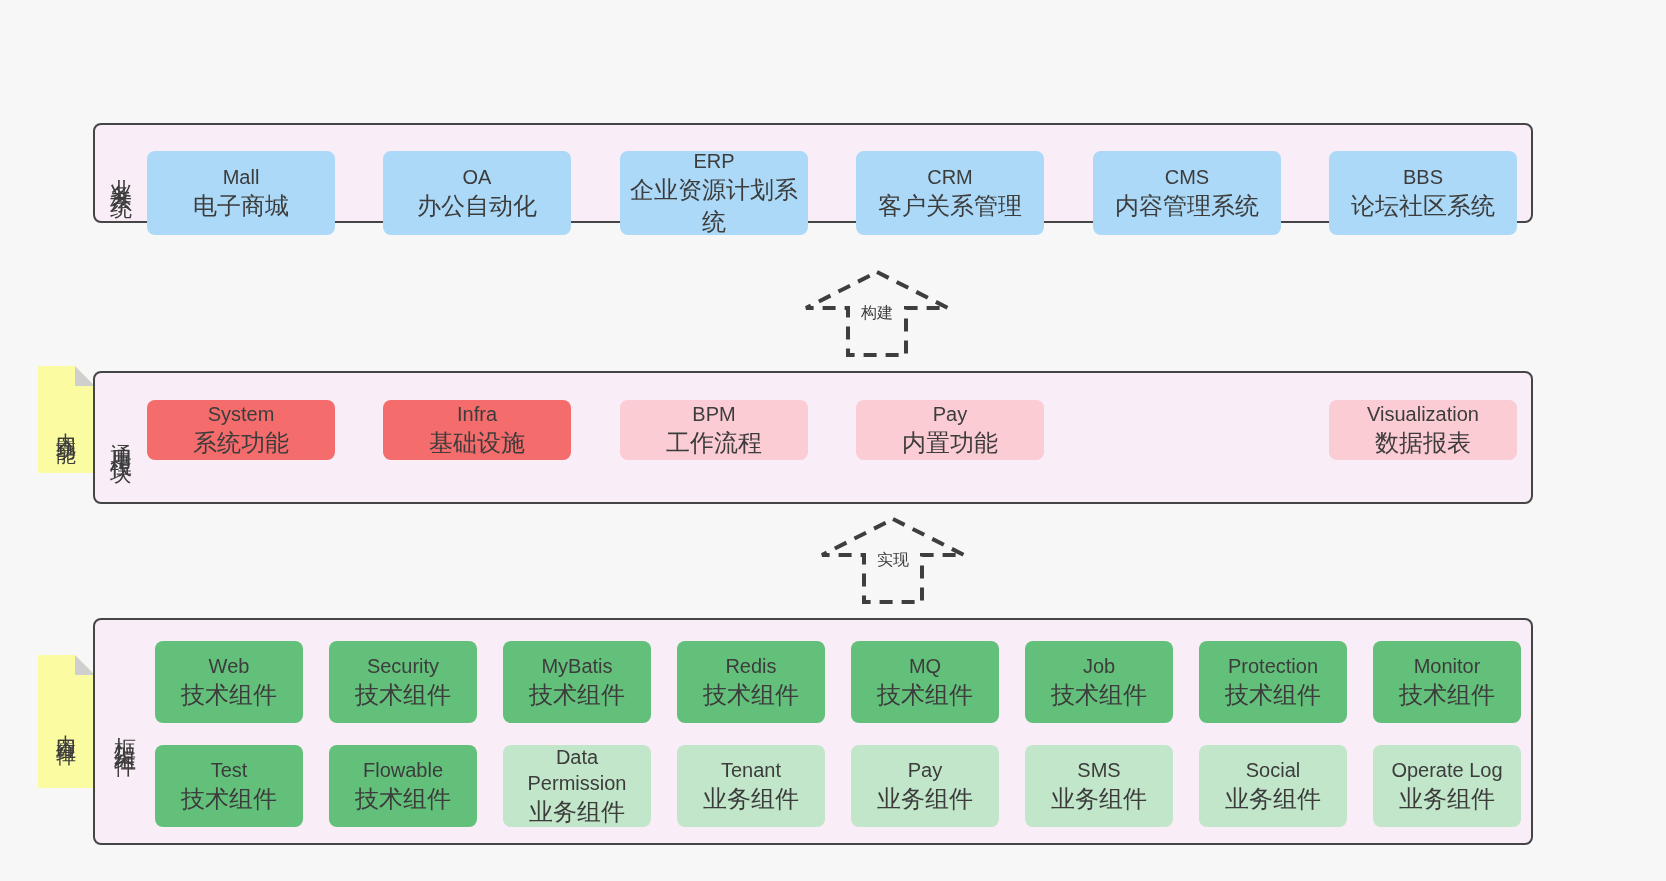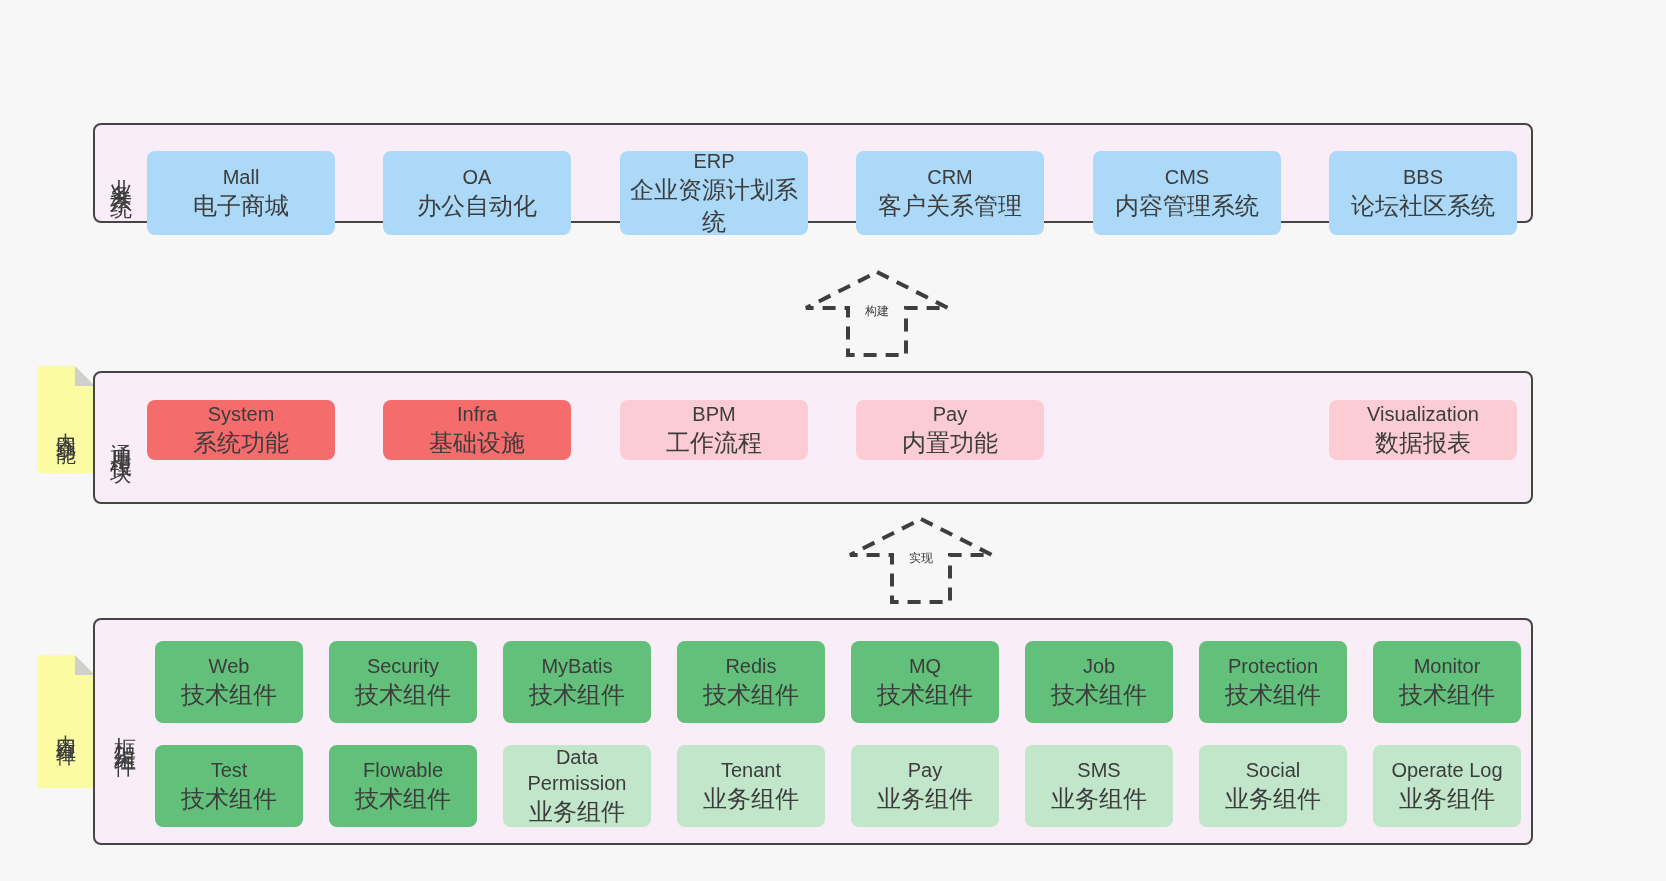--- a/index.html
+++ b/index.html
@@ -63,29 +63,29 @@
   .sticky .fold {
     position:absolute; top:0; right:0; width:20px; height:20px;
     background: var(--sticky_fold, #cfcfcf);
     clip-path: polygon(0 0, 100% 100%, 0 100%);
   }
   .sticky .vtext { font-size:20px; letter-spacing:4px; margin-top:10px; }
 
   
   .arrow { position:absolute; width:150px; height:92px; }
   .arrow-build     { left:802px; top:267px; }
-  .arrow-implement { left:846px; top:514px; }
+  .arrow-implement { left:818px; top:514px; }
   .arrow svg { position:absolute; inset:0; }
   .arrow-path {
     fill:none; stroke: var(--arrow, #3e3e3e); stroke-width:4;
     stroke-dasharray:13 9;
   }
   .arrow-label {
     position:absolute; left:50%; top:36px; transform:translateX(-50%);
-    font-size:12px; color: var(--text, #3c3c3c); white-space:nowrap;
+    font-size:16px; color: var(--text, #3c3c3c); white-space:nowrap;
   }
 
   
   .c6-0{left:52px}.c6-1{left:288px}.c6-2{left:525px}.c6-3{left:761px}.c6-4{left:998px}.c6-5{left:1234px}
   .r6 {top:26px}
   .panel-modules .r6{top:27px}
   
   .c8-0{left:60px}.c8-1{left:234px}.c8-2{left:408px}.c8-3{left:582px}.c8-4{left:756px}.c8-5{left:930px}.c8-6{left:1104px}.c8-7{left:1278px}
   .row1{top:21px}.row2{top:125px}
 </style>

